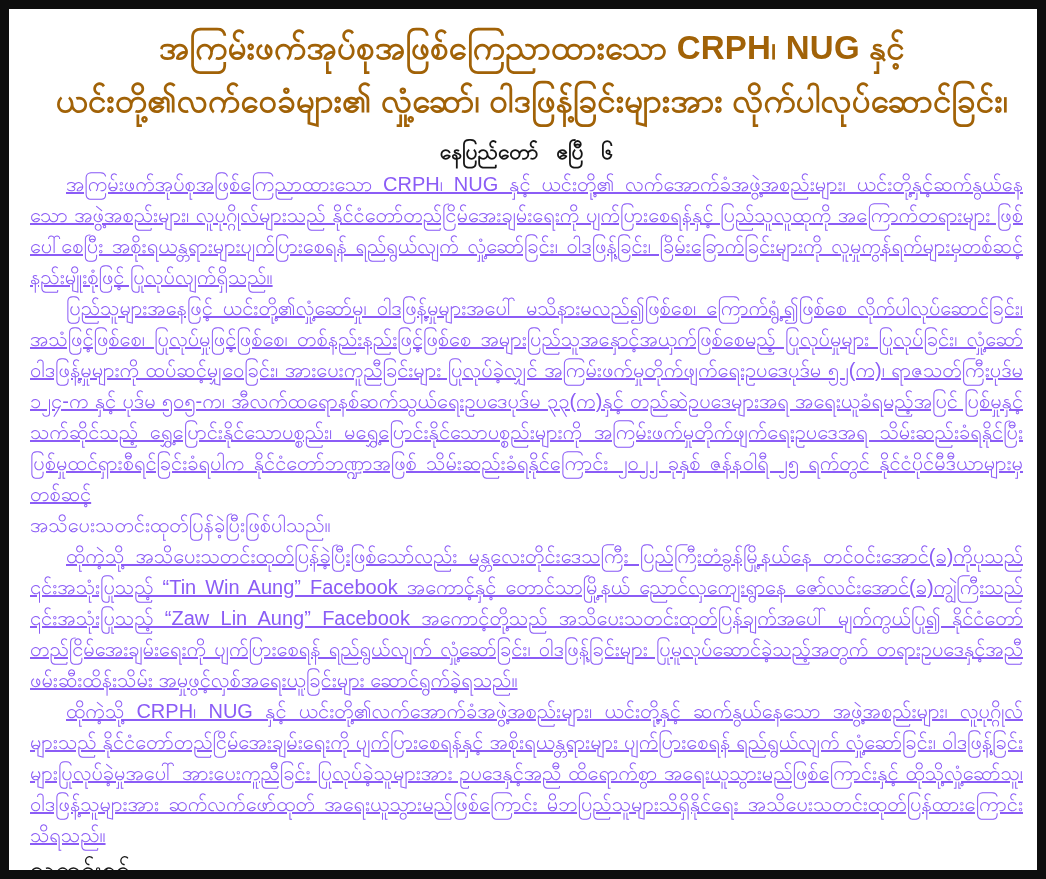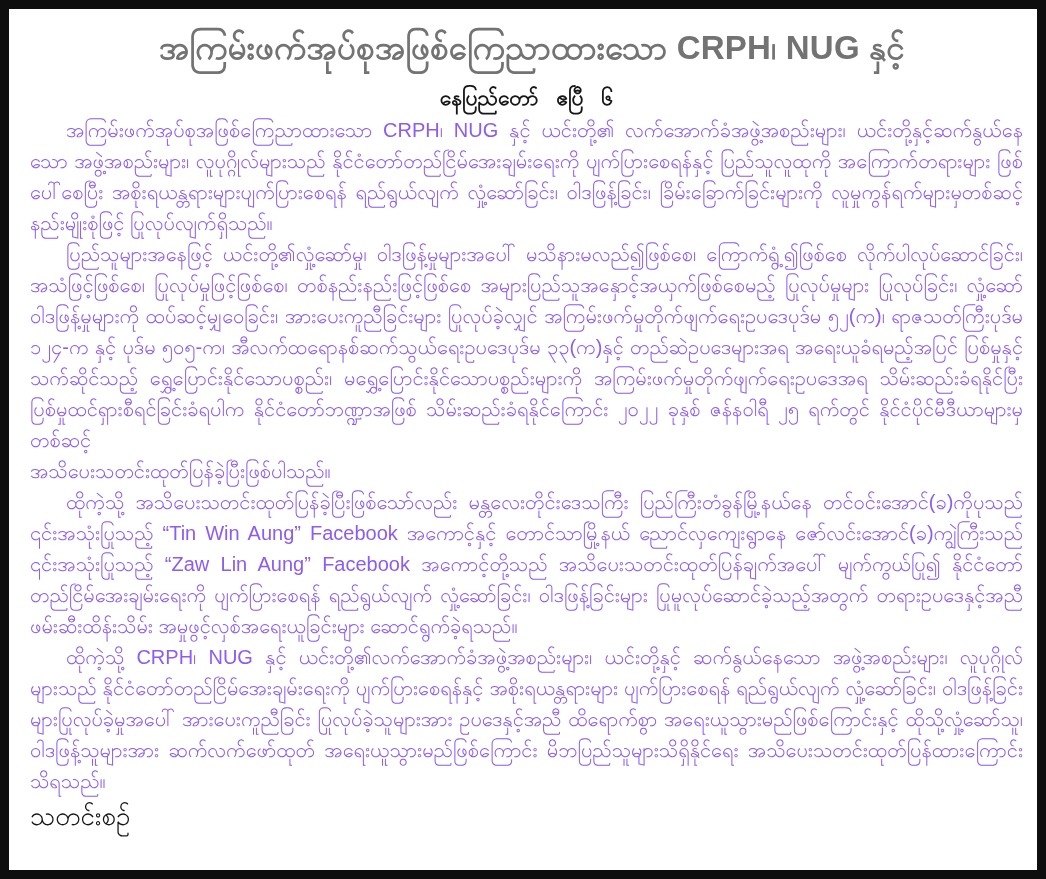--- a/index.html
+++ b/index.html
@@ -15,21 +15,21 @@
     border: 9px solid #0e0e0e;
     overflow: hidden;
     color: #1c1c1c;
   }
   .headline {
     text-align: center;
     font-weight: 700;
     font-size: 33px;
     line-height: 1.62;
     padding: 12px 26px 4px 44px;
-    color: #737373;
+    color: #a16207;
     letter-spacing: 0.2px;
   }
   .columns {
     display: flex;
     padding: 2px 14px 0 21px;
     flex-direction: column;
   }
   .col { flex: 1; min-width: 0; }
   .dateline {
     text-align: center;
@@ -40,37 +40,38 @@
     word-spacing: 12px;
     color: #161616;
   }
   p.body-par {
     margin: 0;
     font-size: 20px;
     line-height: 31px;
     text-align: justify;
     color: #8b5cf6;
   }
-  p.indent { text-indent: 36px; }
+  p.indent { text-indent: 36px; text-decoration: underline; }
   .byline {
     text-align: left;
     font-weight: 400;
     font-size: 26px;
     line-height: 31px;
     margin-top: 4px;
     color: #161616;
   }
 </style>
 </head>
 <body>
 
 <div class="page">
 
   <div class="headline">
     <div>အကြမ်းဖက်အုပ်စုအဖြစ်ကြေညာထားသော CRPH၊ NUG နှင့်</div>
+    <div>ယင်းတို့၏လက်ဝေခံများ၏ လှုံ့ဆော်၊ ဝါဒဖြန့်ခြင်းများအား လိုက်ပါလုပ်ဆောင်ခြင်း၊</div>
   </div>
 
   <div class="columns">
 
     <div class="col">
       <div class="dateline">နေပြည်တော် ဧပြီ ၆</div>
       <p class="body-par indent">အကြမ်းဖက်အုပ်စုအဖြစ်ကြေညာထားသော CRPH၊ NUG နှင့် ယင်းတို့၏ လက်အောက်ခံအဖွဲ့အစည်းများ၊ ယင်းတို့နှင့်ဆက်နွယ်နေသော အဖွဲ့အစည်းများ၊ လူပုဂ္ဂိုလ်များသည် နိုင်ငံတော်တည်ငြိမ်အေးချမ်းရေးကို ပျက်ပြားစေရန်နှင့် ပြည်သူလူထုကို အကြောက်တရားများ ဖြစ်ပေါ်စေပြီး အစိုးရယန္တရားများပျက်ပြားစေရန် ရည်ရွယ်လျက် လှုံ့ဆော်ခြင်း၊ ဝါဒဖြန့်ခြင်း၊ ခြိမ်းခြောက်ခြင်းများကို လူမှုကွန်ရက်များမှတစ်ဆင့် နည်းမျိုးစုံဖြင့် ပြုလုပ်လျက်ရှိသည်။</p>
       <p class="body-par indent">ပြည်သူများအနေဖြင့် ယင်းတို့၏လှုံ့ဆော်မှု၊ ဝါဒဖြန့်မှုများအပေါ် မသိနားမလည်၍ဖြစ်စေ၊ ကြောက်ရွံ့၍ဖြစ်စေ လိုက်ပါလုပ်ဆောင်ခြင်း၊ အသံဖြင့်ဖြစ်စေ၊ ပြုလုပ်မှုဖြင့်ဖြစ်စေ၊ တစ်နည်းနည်းဖြင့်ဖြစ်စေ အများပြည်သူအနှောင့်အယှက်ဖြစ်စေမည့် ပြုလုပ်မှုများ ပြုလုပ်ခြင်း၊ လှုံ့ဆော်ဝါဒဖြန့်မှုများကို ထပ်ဆင့်မျှဝေခြင်း၊ အားပေးကူညီခြင်းများ ပြုလုပ်ခဲ့လျှင် အကြမ်းဖက်မှုတိုက်ဖျက်ရေးဥပဒေပုဒ်မ ၅၂(က)၊ ရာဇသတ်ကြီးပုဒ်မ ၁၂၄-က နှင့် ပုဒ်မ ၅၀၅-က၊ အီလက်ထရောနစ်ဆက်သွယ်ရေးဥပဒေပုဒ်မ ၃၃(က)နှင့် တည်ဆဲဥပဒေများအရ အရေးယူခံရမည့်အပြင် ပြစ်မှုနှင့်သက်ဆိုင်သည့် ရွှေ့ပြောင်းနိုင်သောပစ္စည်း၊ မရွှေ့ပြောင်းနိုင်သောပစ္စည်းများကို အကြမ်းဖက်မှုတိုက်ဖျက်ရေးဥပဒေအရ သိမ်းဆည်းခံရနိုင်ပြီး ပြစ်မှုထင်ရှားစီရင်ခြင်းခံရပါက နိုင်ငံတော်ဘဏ္ဍာအဖြစ် သိမ်းဆည်းခံရနိုင်ကြောင်း ၂၀၂၂ ခုနှစ် ဇန်နဝါရီ ၂၅ ရက်တွင် နိုင်ငံပိုင်မီဒီယာများမှတစ်ဆင့်</p>
     </div>
 

